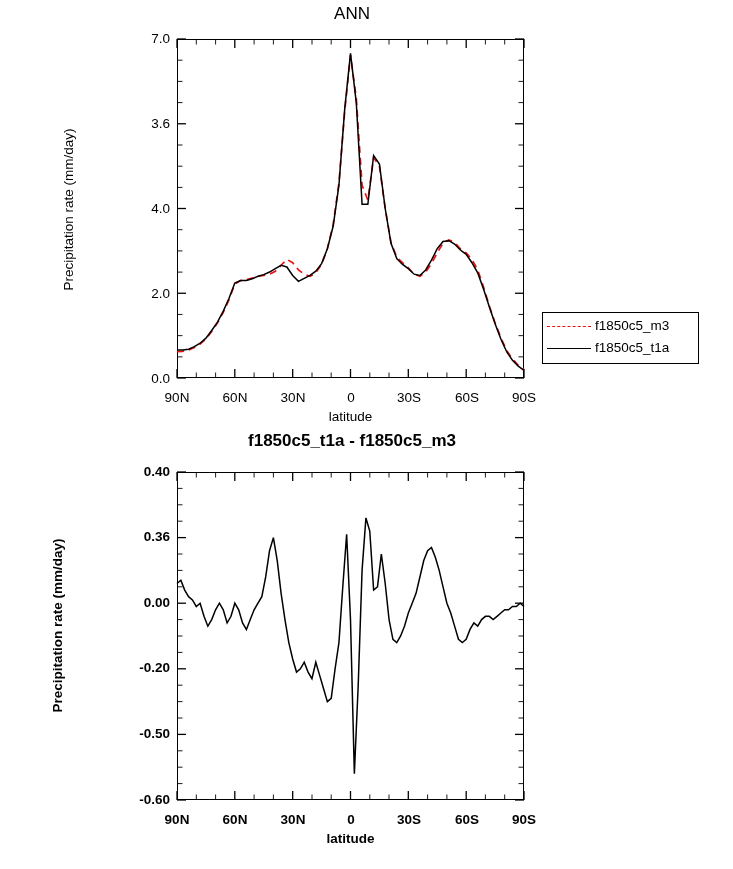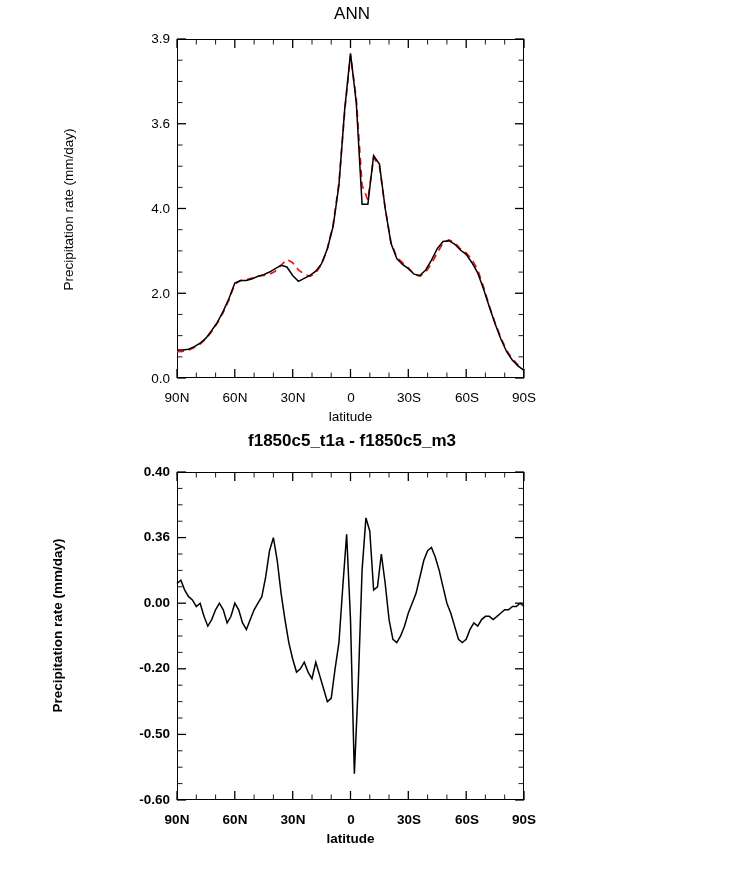--- a/index.html
+++ b/index.html
@@ -94,21 +94,21 @@
 <body>
 
 <div id="page">
 
   <div class="panel" style="left:0; top:0; width:733px; height:420px;">
 
     <div class="chart-title" style="left:155px; top:4px; width:350px;">ANN</div>
 
     <div class="plot-frame" style="left:155px; top:39px; width:347px; height:339px;"></div>
 
-    <div class="tick-text" style="left:106px; top:31px; width:42px;">3.9</div>
+    <div class="tick-text" style="left:106px; top:31px; width:42px;">7.0</div>
     <div class="tick-text" style="left:106px; top:116px; width:42px;">3.6</div>
     <div class="tick-text" style="left:106px; top:201px; width:42px;">4.0</div>
     <div class="tick-text" style="left:106px; top:286px; width:42px;">2.0</div>
     <div class="tick-text" style="left:106px; top:371px; width:42px;">0.0</div>
 
     <div class="xtick-text" style="left:135px; top:390px; width:40px;">90N</div>
     <div class="xtick-text" style="left:193px; top:390px; width:40px;">60N</div>
     <div class="xtick-text" style="left:251px; top:390px; width:40px;">30N</div>
     <div class="xtick-text" style="left:309px; top:390px; width:40px;">0</div>
     <div class="xtick-text" style="left:367px; top:390px; width:40px;">30S</div>
@@ -199,20 +199,30 @@
           <line x1="424.9" y1="39" x2="424.9" y2="44.5"></line>
         <line x1="463.4" y1="378" x2="463.4" y2="372.5"></line>
           <line x1="463.4" y1="39" x2="463.4" y2="44.5"></line>
         <line x1="482.7" y1="378" x2="482.7" y2="372.5"></line>
           <line x1="482.7" y1="39" x2="482.7" y2="44.5"></line>
       </g>
       <polyline fill="none" stroke="#ef1111" stroke-width="1.7" stroke-dasharray="7,5" points="155.00,351.73 160.78,351.30 166.57,350.03 172.35,347.49 178.13,344.10 183.92,339.01 189.70,331.39 195.48,322.91 201.27,312.32 207.05,299.61 212.83,283.93 218.62,280.54 224.40,279.69 230.18,278.00 235.97,276.30 241.75,275.45 247.53,274.18 253.32,271.22 259.10,265.28 264.88,259.35 270.67,262.74 276.45,269.94 282.23,274.18 288.02,276.30 293.80,272.91 299.58,264.44 305.37,248.76 311.15,224.60 316.93,183.08 322.72,111.04 328.50,55.10 334.28,98.33 340.07,185.19 345.85,200.03 351.63,157.65 357.42,166.13 363.20,208.50 368.98,242.40 374.77,257.23 380.55,262.74 386.33,267.83 392.12,274.18 397.90,276.30 403.68,272.06 409.47,263.59 415.25,252.99 421.03,243.25 426.82,239.86 432.60,242.40 438.38,248.76 444.17,252.99 449.95,259.35 455.73,269.94 461.52,286.89 467.30,305.96 473.08,322.91 478.87,337.74 484.65,350.46 490.43,358.93 496.22,365.29 502.00,369.52"></polyline>
       <polyline fill="none" stroke="#000000" stroke-width="1.5" points="155.00,350.03 160.78,350.03 166.57,349.19 172.35,346.64 178.13,343.25 183.92,338.17 189.70,330.54 195.48,322.06 201.27,311.05 207.05,298.33 212.83,283.08 218.62,280.54 224.40,280.54 230.18,278.84 235.97,276.30 241.75,274.61 247.53,272.06 253.32,268.67 259.10,265.28 264.88,266.98 270.67,275.45 276.45,281.38 282.23,278.42 288.02,275.45 293.80,271.22 299.58,263.59 305.37,248.76 311.15,226.30 316.93,185.19 322.72,108.92 328.50,53.41 334.28,102.56 340.07,204.26 345.85,204.26 351.63,155.53 357.42,164.01 363.20,208.50 368.98,243.25 374.77,258.50 380.55,264.44 386.33,268.67 392.12,274.18 397.90,275.45 403.68,269.94 409.47,260.20 415.25,248.76 421.03,241.55 426.82,240.70 432.60,244.09 438.38,250.03 444.17,254.27 449.95,262.74 455.73,272.91 461.52,289.01 467.30,306.81 473.08,323.76 478.87,339.01 484.65,351.73 490.43,360.20 496.22,366.13 502.00,370.37"></polyline>
     </svg>
 
+    <div class="legend-box" style="left:520px; top:312px; width:157px; height:52px;">
+      <div class="legend-row" style="left:0; top:4px;">
+        <div class="legend-line" style="border-top-style:dashed; border-top-color:#ef1111;"></div>
+        <div class="legend-label">f1850c5_m3</div>
+      </div>
+      <div class="legend-row" style="left:0; top:26px;">
+        <div class="legend-line" style="border-top-style:solid; border-top-color:#000000;"></div>
+        <div class="legend-label">f1850c5_t1a</div>
+      </div>
+    </div>
   </div>
 
   <div class="panel" style="left:0; top:420px; width:733px; height:449px;font-weight:bold;">
 
     <div class="chart-title" style="left:115px; top:11px; width:430px;">f1850c5_t1a - f1850c5_m3</div>
 
     <div class="plot-frame" style="left:155px; top:52px; width:347px; height:328px;"></div>
 
     <div class="tick-text" style="left:94px; top:44px; width:54px;">0.40</div>
     <div class="tick-text" style="left:94px; top:109px; width:54px;">0.36</div>

